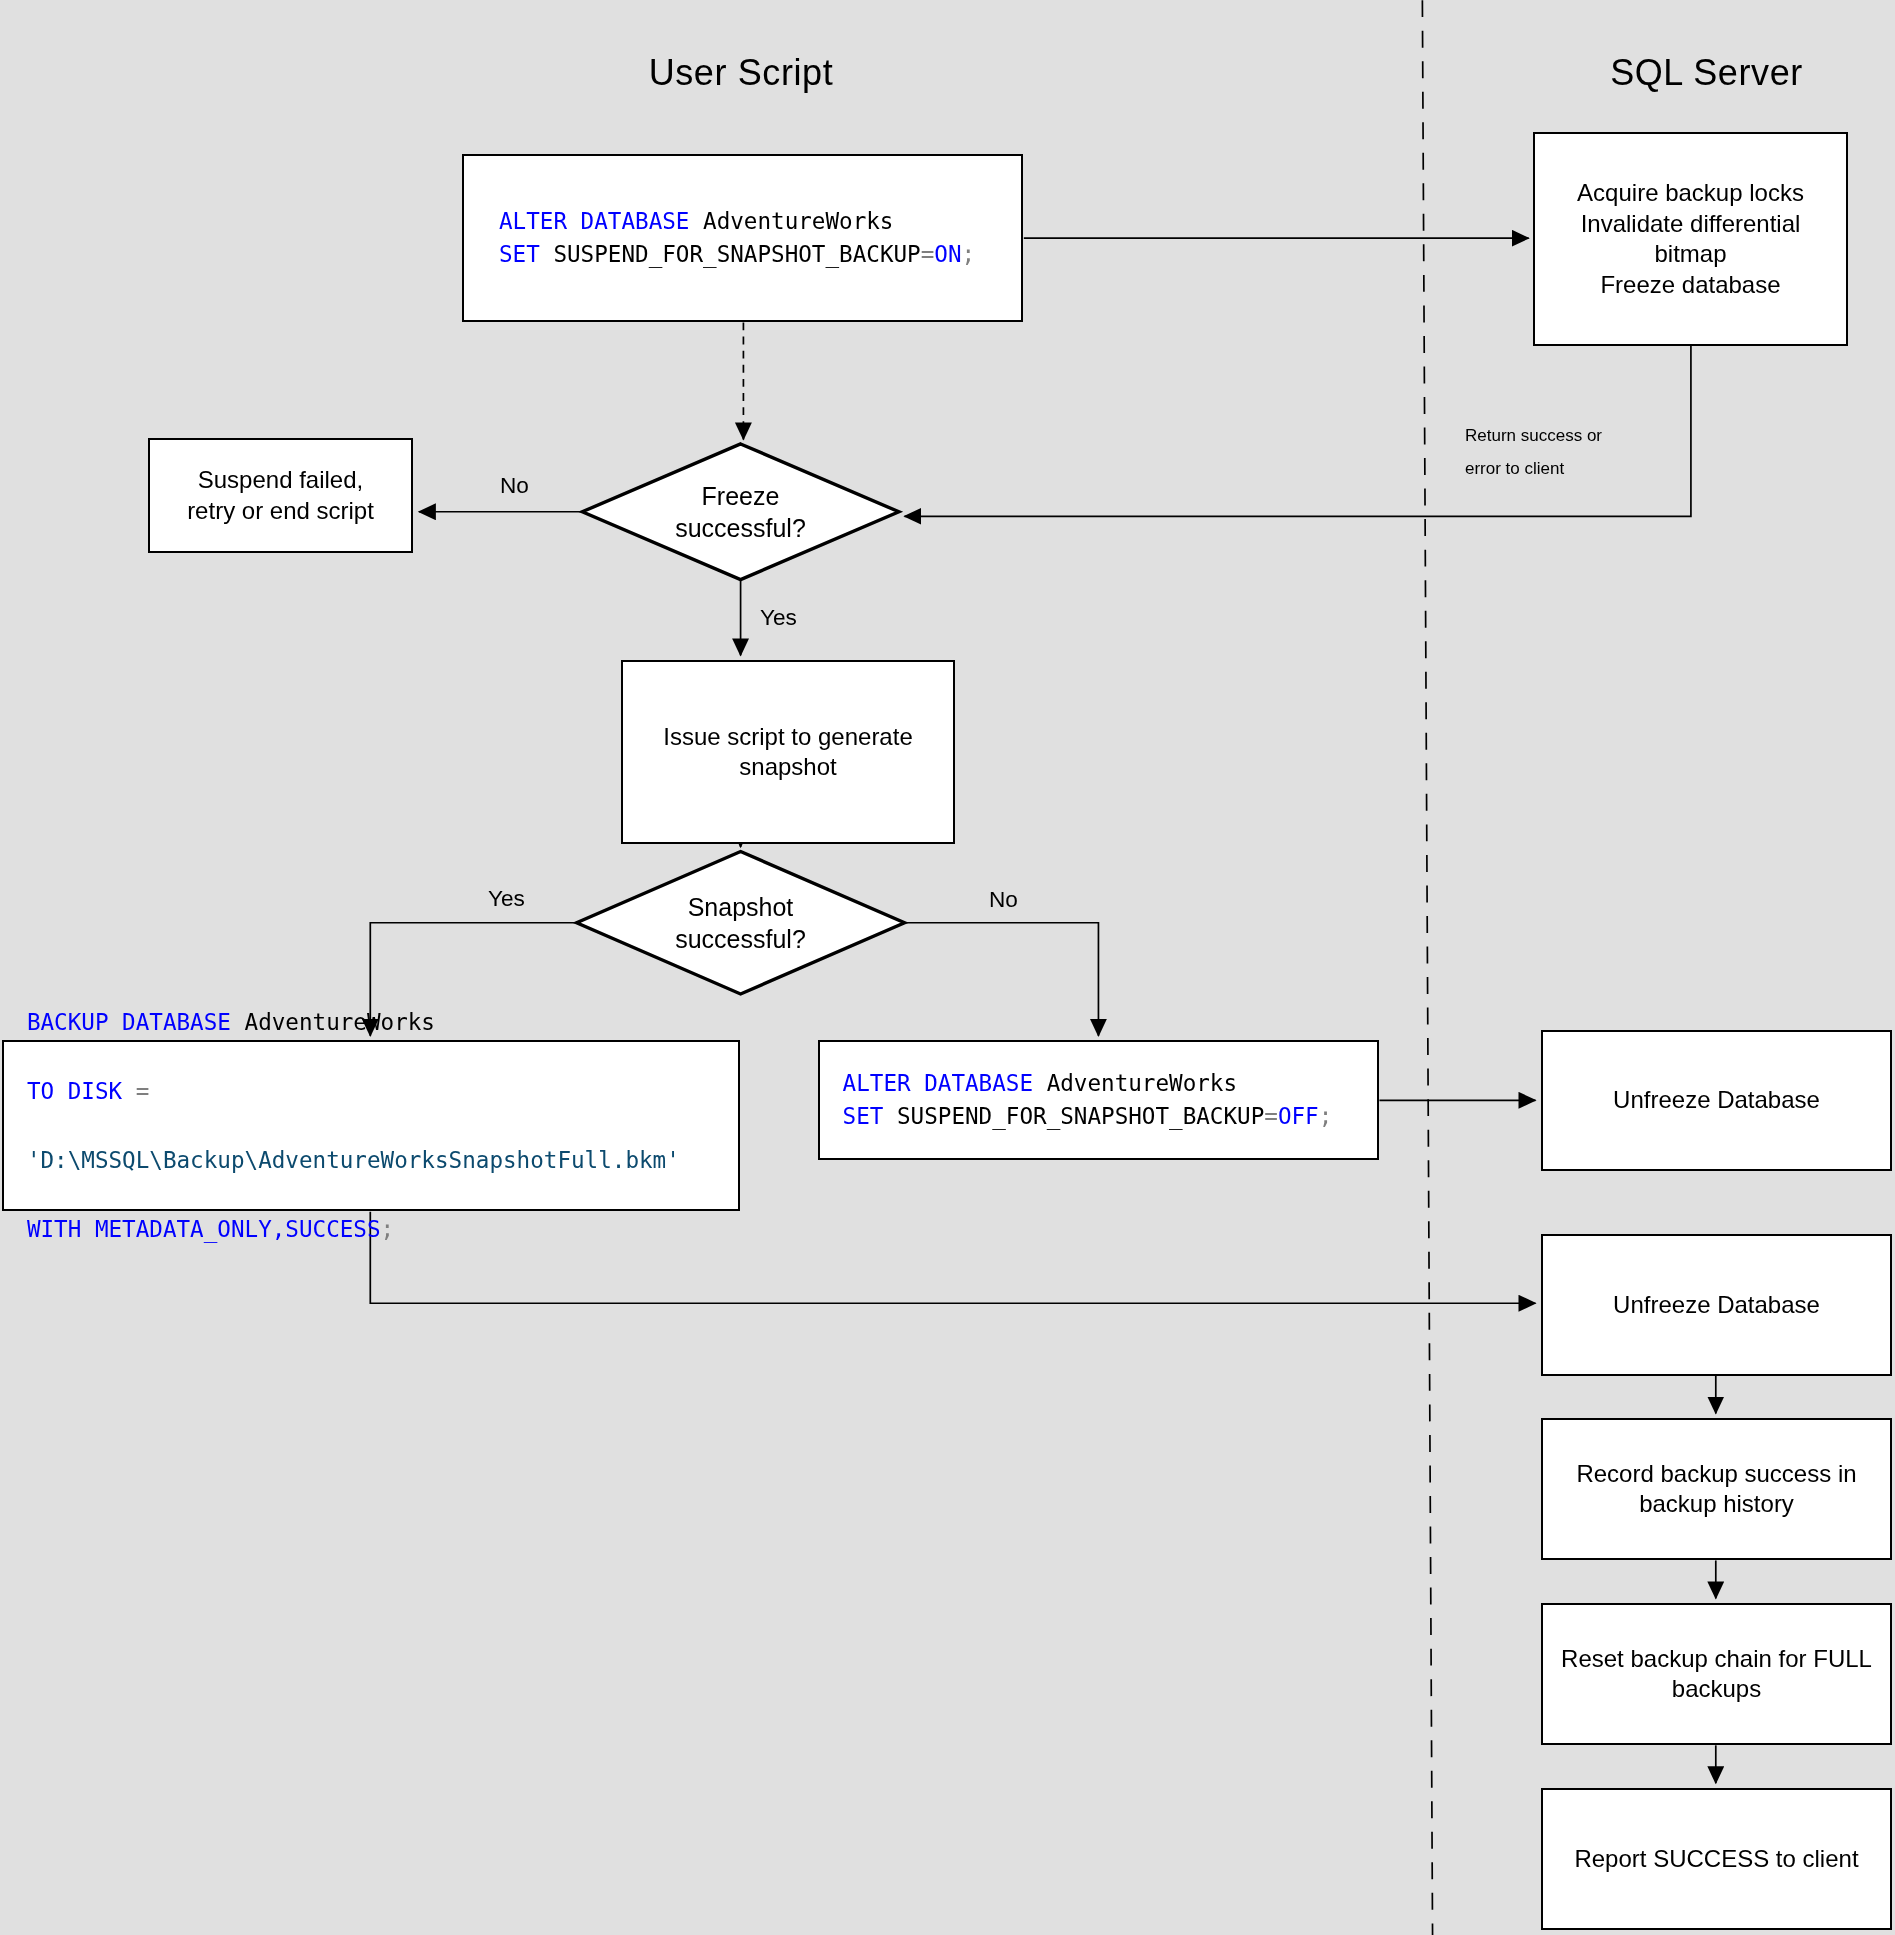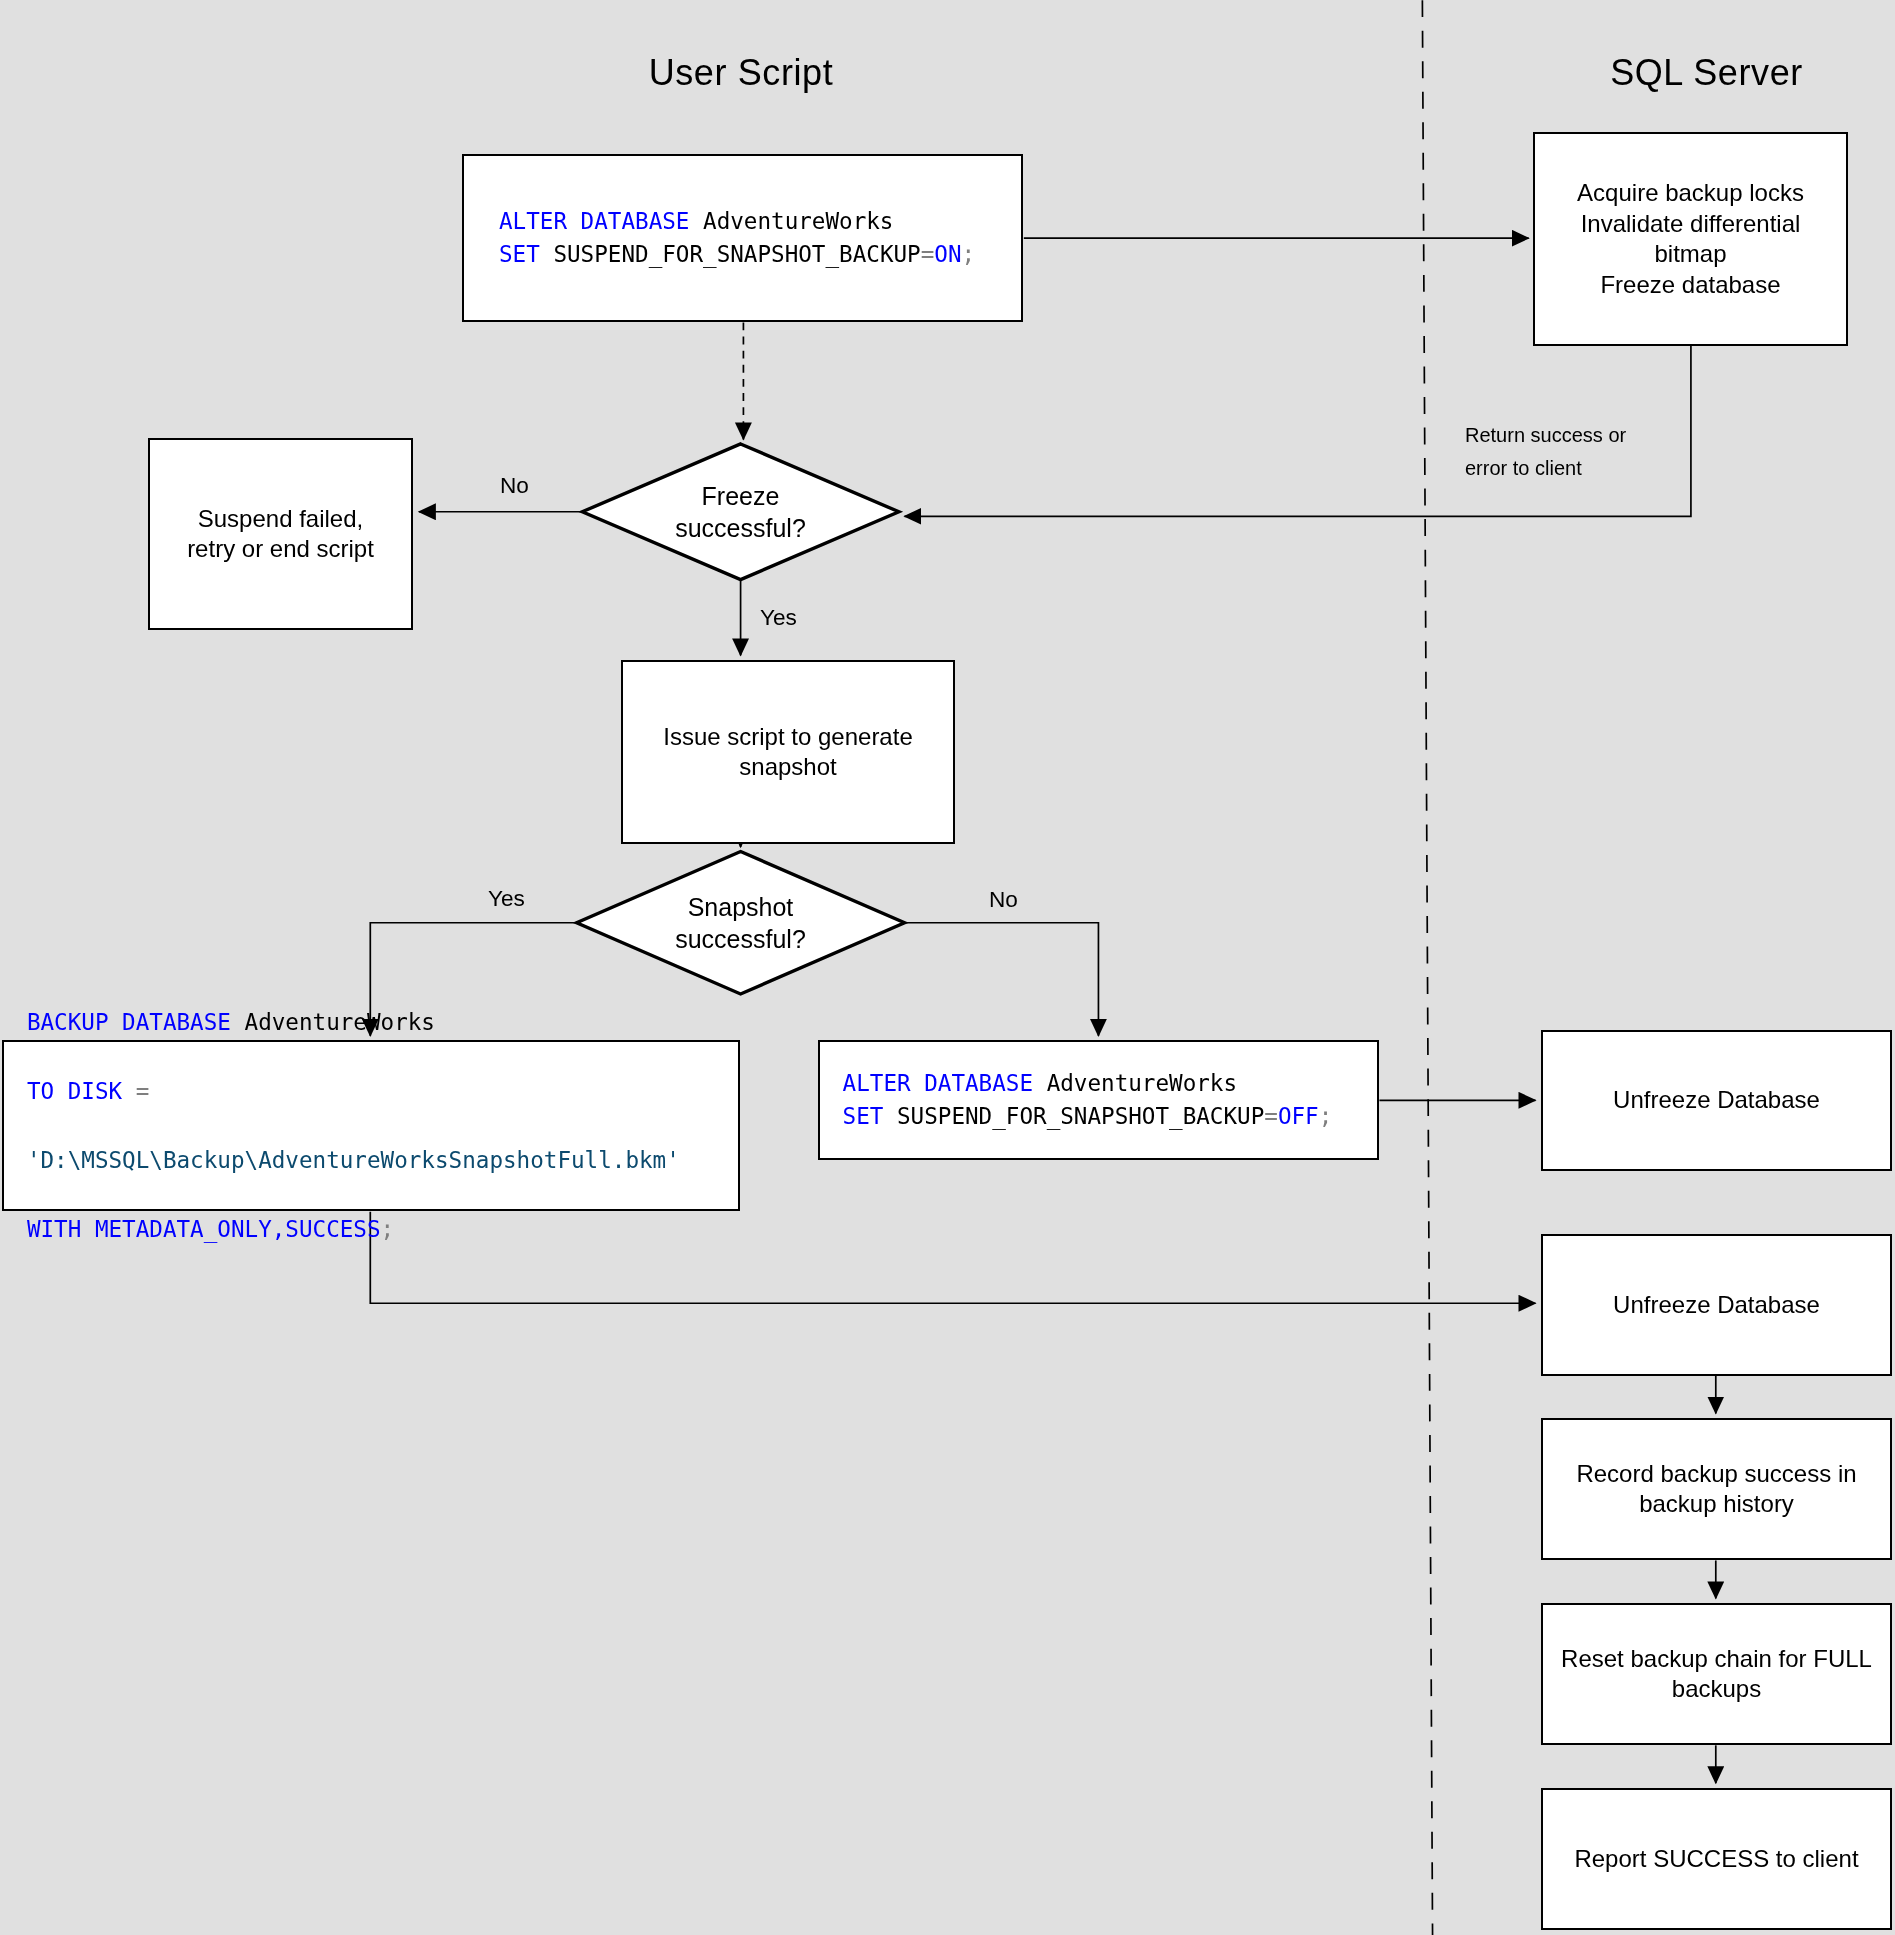--- a/index.html
+++ b/index.html
@@ -30,21 +30,21 @@
   .idn{color:#000000;}
   .op{color:#7f7f7f;}
   .str{color:#0c4a6e;}
   .diamond-label{
     position:absolute;text-align:center;font-size:25px;line-height:32px;
   }
   .edge-label{
     position:absolute;font-size:22.6px;line-height:27px;white-space:nowrap;
   }
   .note{
-    position:absolute;font-size:20px;line-height:33px;text-align:left;
+    position:absolute;font-size:17px;line-height:33px;text-align:left;
   }
   svg .shape{fill:#ffffff;stroke:#000;stroke-width:6;}
   svg .conn{fill:none;stroke:#000;stroke-width:3;}
   svg .dashed{stroke-dasharray:14 11;}
   svg .sep{stroke:#000;stroke-width:3;stroke-dasharray:30 24;fill:none;}
 </style>
 </head>
 <body>
 
 <svg class="layer" width="1895" height="1936" viewBox="0 0 3352 3424">
@@ -93,21 +93,21 @@
   <div>error to client</div>
 </div>
 
 <div class="diamond-label" style="left:616px;top:480px;width:249px;">
   <div>Freeze</div>
   <div>successful?</div>
 </div>
 <div class="edge-label" style="left:472px;top:472px;width:85px;text-align:center;">No</div>
 <div class="edge-label" style="left:760px;top:604px;width:113px;">Yes</div>
 
-<div class="node" style="left:148px;top:438px;width:265px;height:192px;padding:0 8px;">
+<div class="node" style="left:148px;top:438px;width:265px;height:115px;padding:0 8px;">
   <div>Suspend failed,</div>
   <div>retry or end script</div>
 </div>
 
 <div class="node" style="left:573px;top:660px;width:334px;height:184px;padding:12px 8px;margin-left:48px;">
   <div>Issue script to generate</div>
   <div>snapshot</div>
 </div>
 
 <div class="diamond-label" style="left:616px;top:891px;width:249px;">

